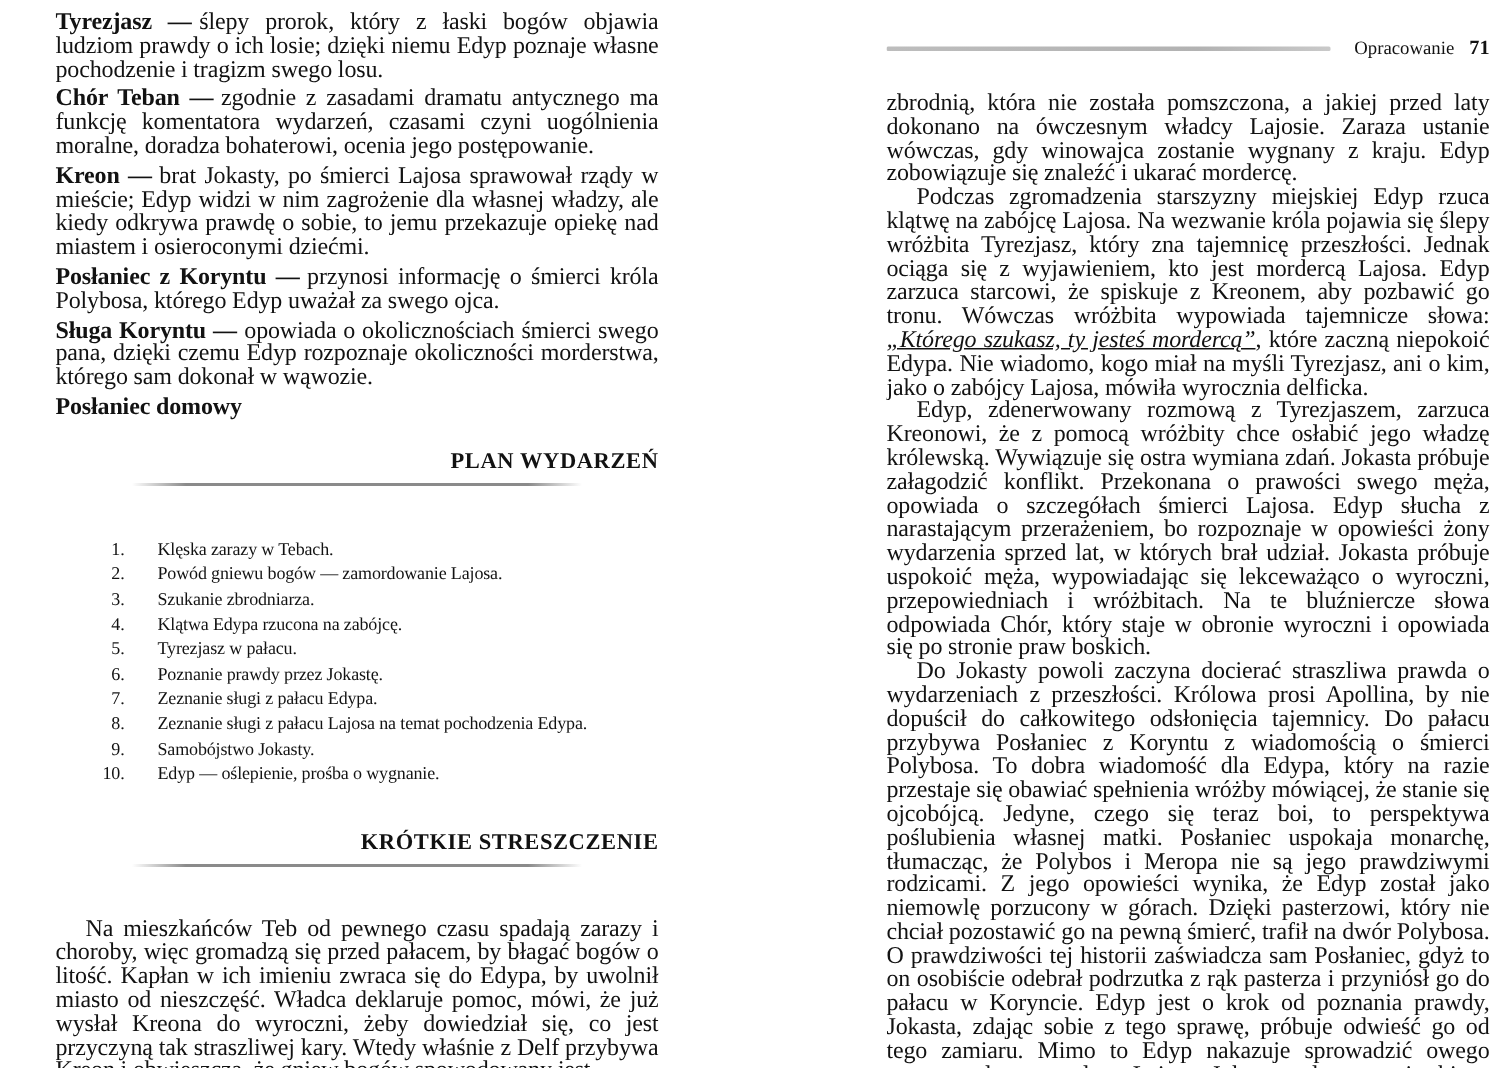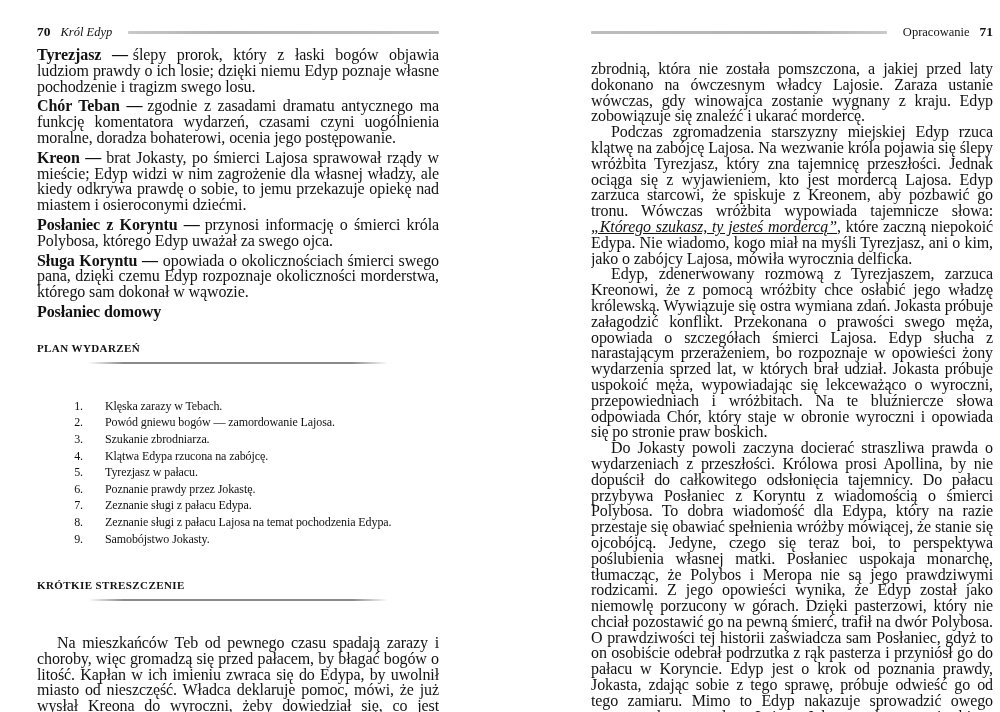--- a/index.html
+++ b/index.html
@@ -18,21 +18,21 @@
   .page-right .runtitle{margin-right:10px;}
   .headbar{flex:1;height:3px;border-radius:1px;}
   .page-left .headbar{margin-left:16px;background:linear-gradient(to right,#c9c9c9,#b2b2b2 30%,#bdbdbd);}
   .page-right .headbar{margin-right:16px;background:linear-gradient(to right,#bdbdbd,#b2b2b2 70%,#c9c9c9);}
 
   .bodytext{font-size:16px;line-height:15.8px;text-align:justify;letter-spacing:-0.1px;}
   .chars{margin-top:7px;}
   .entry{margin:0 0 4px 0;}
   .entry b{margin-right:5px;}
 
-  .sechead{text-align:left;font-weight:bold;font-size:11px;letter-spacing:0.4px;line-height:17px;}
+  .sechead{text-align:right;font-weight:bold;font-size:15px;letter-spacing:0.4px;line-height:17px;}
   .plan-head{margin-top:20px;}
   .sum-head{margin-top:30px;}
   .secrule{width:300px;height:2px;margin:5px auto 0;
     background:linear-gradient(to right,rgba(140,140,140,0),#8a8a8a 12%,#8a8a8a 88%,rgba(140,140,140,0));}
 
   .planlist{margin-top:34px;font-size:12px;line-height:16.6px;letter-spacing:-0.1px;}
   .planrow{display:flex;}
   .plannum{width:46px;flex:none;text-align:right;}
   .plantext{margin-left:22px;}
 
@@ -41,25 +41,20 @@
   .page-right p{margin:0;}
   .page-right p.ind{text-indent:20px;}
   .quote-it{font-style:italic;text-decoration:underline;}
 </style>
 </head>
 <body>
 
 <div class="stage">
 
   <div class="page page-left">
-    <div class="pagehead">
-      <span class="pagenum">70</span>
-      <span class="runtitle">Król Edyp</span>
-      <div class="headbar"></div>
-    </div>
 
     <div class="chars bodytext">
       <p class="entry">
         <b>Tyrezjasz —</b><span>ślepy prorok, który z łaski bogów objawia ludziom prawdy o ich losie; dzięki niemu Edyp poznaje własne pochodzenie i tragizm swego losu.</span>
       </p>
       <p class="entry">
         <b>Chór Teban —</b><span>zgodnie z zasadami dramatu antycznego ma funkcję komentatora wydarzeń, czasami czyni uogólnienia moralne, doradza bohaterowi, ocenia jego postępowanie.</span>
       </p>
       <p class="entry">
         <b>Kreon —</b><span>brat Jokasty, po śmierci Lajosa sprawował rządy w mieście; Edyp widzi w nim zagrożenie dla własnej władzy, ale kiedy odkrywa prawdę o sobie, to jemu przekazuje opiekę nad miastem i osieroconymi dziećmi.</span>
@@ -108,20 +103,24 @@
           <span class="plantext">Zeznanie sługi z pałacu Edypa.</span>
         </div>
       <div class="planrow">
           <span class="plannum">8.</span>
           <span class="plantext">Zeznanie sługi z pałacu Lajosa na temat pochodzenia Edypa.</span>
         </div>
       <div class="planrow">
           <span class="plannum">9.</span>
           <span class="plantext">Samobójstwo Jokasty.</span>
         </div>
+      <div class="planrow">
+          <span class="plannum">10.</span>
+          <span class="plantext">Edyp — oślepienie, prośba o wygnanie.</span>
+        </div>
     </div>
 
     <div class="sechead sum-head">KRÓTKIE STRESZCZENIE</div>
     <div class="secrule"></div>
 
     <div class="bodytext">
       <p class="lead">Na mieszkańców Teb od pewnego czasu spadają zarazy i choroby, więc gromadzą się przed pałacem, by błagać bogów o litość. Kapłan w ich imieniu zwraca się do Edypa, by uwolnił miasto od nieszczęść. Władca deklaruje pomoc, mówi, że już wysłał Kreona do wyroczni, żeby dowiedział się, co jest przyczyną tak straszliwej kary. Wtedy właśnie z Delf przybywa Kreon i obwieszcza, że gniew bogów spowodowany jest</p>
     </div>
   </div>
 

